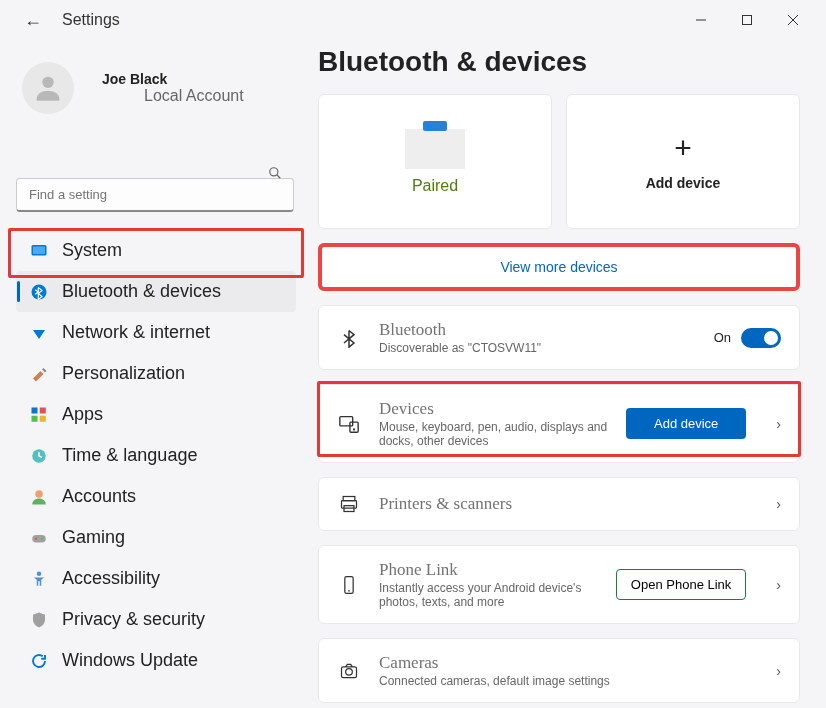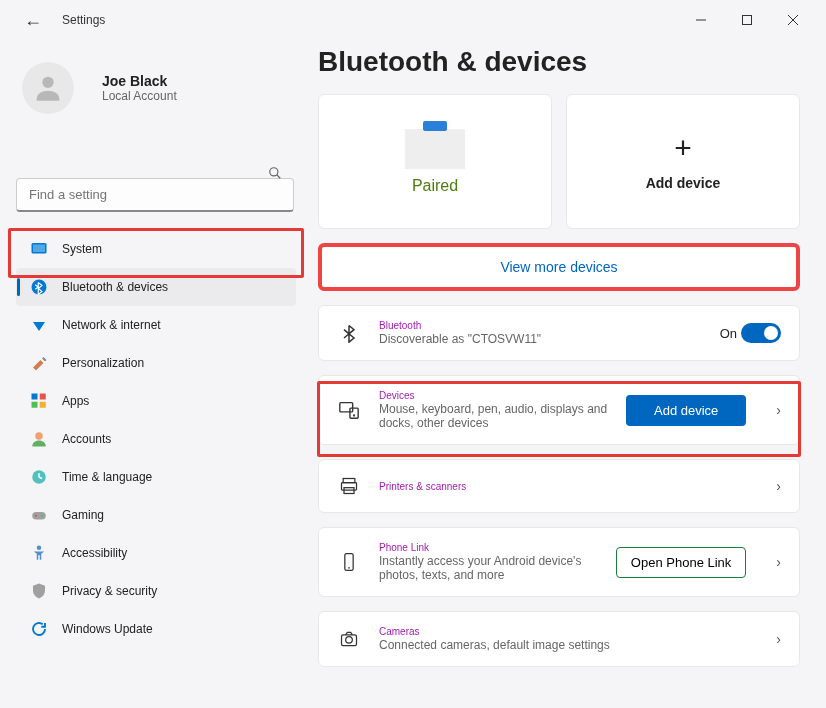--- a/index.html
+++ b/index.html
@@ -27,21 +27,21 @@
       align-items: center;
       gap: 20px;
       padding-left: 14px;
     }
     .back-arrow {
       font-size: 18px;
       color: #333;
       cursor: pointer;
     }
     .window-title {
-      font-size: 12px;
+      font-size: 16px;
       color: #333;
     }
     .window-controls {
       display: flex;
       gap: 0;
     }
     .window-control {
       width: 46px;
       height: 32px;
       display: flex;
@@ -78,22 +78,23 @@
       width: 34px;
       height: 34px;
       fill: #b8b8b8;
     }
     .username {
       font-size: 14px;
       font-weight: 600;
       color: #222;
     }
     .account-type {
-      font-size: 12px;
+      font-size: 16px;
       color: #666;
+      margin-left: 42px;
     }
     .search-box {
       margin: 8px 16px 18px 0;
       position: relative;
     }
     .search-input {
       width: 100%;
       padding: 8px 36px 8px 12px;
       border: 1px solid #ccc;
       border-radius: 4px;
@@ -113,21 +114,21 @@
     .nav-list {
       list-style: none;
     }
     .nav-item {
       display: flex;
       align-items: center;
       gap: 14px;
       padding: 10px 14px;
       border-radius: 4px;
       cursor: pointer;
-      font-size: 12px;
+      font-size: 18px;
       color: #222;
       position: relative;
       margin-right: 14px;
     }
     .nav-item.active {
       background: #ebebed;
     }
     .nav-item.active::before {
       content: "";
       position: absolute;
@@ -248,32 +249,33 @@
       display: flex;
       align-items: center;
       justify-content: center;
       color: #333;
       flex-shrink: 0;
     }
     .row-text {
       flex: 1;
     }
     .row-title {
-      font-size: 10px;
-      color: #a21caf;
+      font-size: 17px;
+      color: #737373;
+      font-family: Liberation Serif, serif;
     }
     .row-desc {
       font-size: 12px;
       color: #666;
       margin-top: 1px;
     }
     .toggle-wrap {
       display: flex;
       align-items: center;
-      gap: 4px;
+      gap: 10px;
       justify-content: flex-end;
     }
     .toggle-label {
       font-size: 13px;
       color: #222;
     }
     .toggle {
       width: 40px;
       height: 20px;
       background: #0067c0;
@@ -417,34 +419,34 @@
               <rect x="13" y="2" width="8" height="8" fill="#e85050"></rect>
               <rect x="2" y="13" width="8" height="8" fill="#50c050"></rect>
               <rect x="13" y="13" width="8" height="8" fill="#f0b030"></rect>
             </svg>
         </span>
         <span>Apps</span>
       </li>
       <li class="nav-item">
         <span class="nav-icon">
           <svg width="18" height="18" viewBox="0 0 24 24">
+              <circle cx="12" cy="12" r="9" fill="#50c0c0"></circle>
+              <path d="M12 7v5l4 2" fill="none" stroke="#fff" stroke-width="2"></path>
+            </svg>
+        </span>
+        <span>Time &amp; language</span>
+      </li>
+      <li class="nav-item">
+        <span class="nav-icon">
+          <svg width="18" height="18" viewBox="0 0 24 24">
               <circle cx="12" cy="8" r="5" fill="#f0a070"></circle>
               <path d="M3 22c0-5 4-8 9-8s9 3 9 8z" fill="#60b060"></path>
             </svg>
         </span>
         <span>Accounts</span>
-      </li>
-      <li class="nav-item">
-        <span class="nav-icon">
-          <svg width="18" height="18" viewBox="0 0 24 24">
-              <circle cx="12" cy="12" r="9" fill="#50c0c0"></circle>
-              <path d="M12 7v5l4 2" fill="none" stroke="#fff" stroke-width="2"></path>
-            </svg>
-        </span>
-        <span>Time &amp; language</span>
       </li>
       <li class="nav-item">
         <span class="nav-icon">
           <svg width="18" height="18" viewBox="0 0 24 24">
               <rect x="3" y="8" width="18" height="10" rx="5" fill="#a0a0a0"></rect>
               <circle cx="8" cy="13" r="1.5" fill="#e85050"></circle>
               <circle cx="16" cy="13" r="1.5" fill="#50c050"></circle>
             </svg>
         </span>
         <span>Gaming</span>

